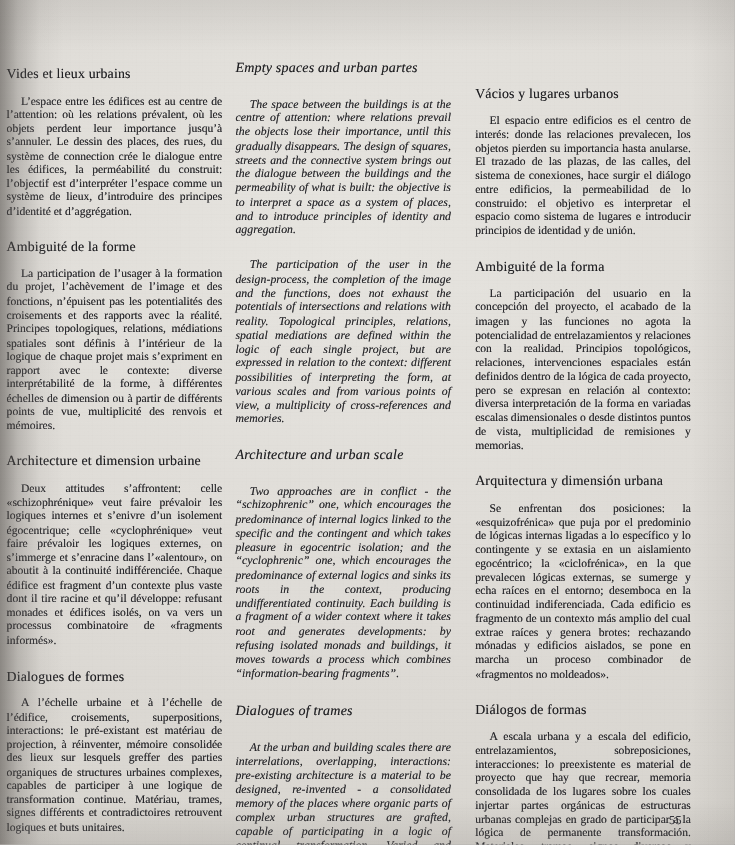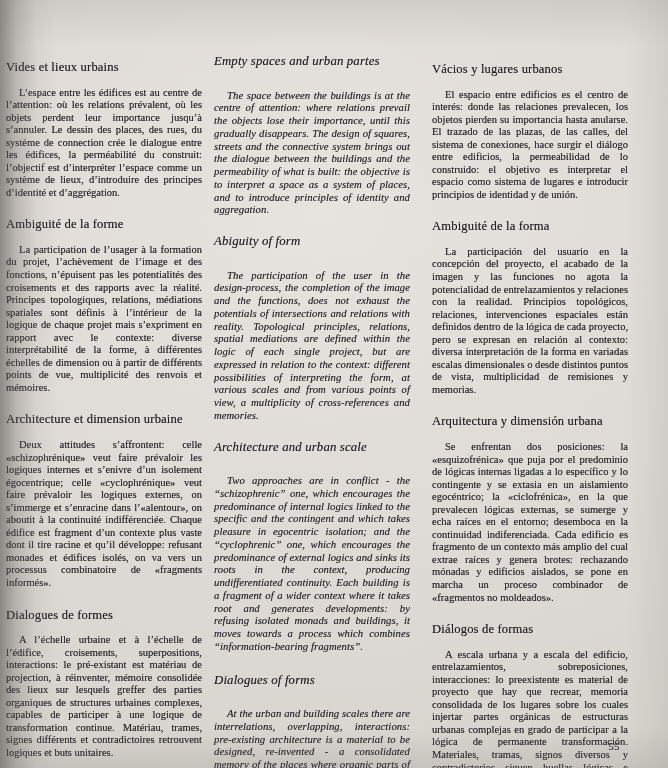--- a/index.html
+++ b/index.html
@@ -111,21 +111,21 @@
   
   .sec-2 { margin-top: 12px; }
   .sec-3 { margin-top: 8px; }
   .sec-4 { margin-top: 6px; }
 
   .col-en .sec-1 { margin-top: -6px; }
   .col-en .sec-2 { margin-top: 16px; }
   .col-en .sec-3 { margin-top: 12px; }
   .col-en .sec-4 { margin-top: 20px; }
 
-  .col-es .sec-1 { margin-top: 2px; }
+  .col-es .sec-1 { margin-top: 18px; }
   .col-es .sec-2 { margin-top: 16px; }
   .col-es .sec-3 { margin-top: 2px; }
   .col-es .sec-4 { margin-top: 2px; }
 
   #page-number {
     position: absolute;
     right: 48px;
     bottom: 16px;
     font-size: 11px;
     color: #33333a;
@@ -181,31 +181,30 @@
     </div>
 
     <div class="column col-en">
 
       <div class="section sec-1">
         <h2 class="heading">Empty spaces and urban partes</h2>
         <p class="para">The space between the buildings is at the centre of attention: where relations prevail the objects lose their importance, until this gradually disappears. The design of squares, streets and the connective system brings out the dialogue between the buildings and the permeability of what is built: the objective is to interpret a space as a system of places, and to introduce principles of identity and aggregation.</p>
       </div>
 
       <div class="section sec-2">
-        <h2 class="heading">Abiguity of form</h2>
         <p class="para">The participation of the user in the design-process, the completion of the image and the functions, does not exhaust the potentials of intersections and relations with reality. Topological principles, relations, spatial mediations are defined within the logic of each single project, but are expressed in relation to the context: different possibilities of interpreting the form, at various scales and from various points of view, a multiplicity of cross-references and memories.</p>
       </div>
 
       <div class="section sec-3">
         <h2 class="heading">Architecture and urban scale</h2>
         <p class="para">Two approaches are in conflict - the “schizophrenic” one, which encourages the predominance of internal logics linked to the specific and the contingent and which takes pleasure in egocentric isolation; and the “cyclophrenic” one, which encourages the predominance of external logics and sinks its roots in the context, producing undifferentiated continuity. Each building is a fragment of a wider context where it takes root and generates developments: by refusing isolated monads and buildings, it moves towards a process which combines “information-bearing fragments”.</p>
       </div>
 
       <div class="section sec-4">
-        <h2 class="heading">Dialogues of forms</h2>
+        <h2 class="heading">Dialogues of trames</h2>
         <p class="para">At the urban and building scales there are interrelations, overlapping, interactions: pre-existing architecture is a material to be designed, re-invented - a consolidated memory of the places where organic parts of complex urban structures are grafted, capable of participating in a logic of continual transformation. Varied and contradictory materials retrace unitary logics and intentions.</p>
       </div>
 
     </div>
 
     <div class="column col-es">
 
       <div class="section sec-1">
         <h2 class="heading">Vácios y lugares urbanos</h2>
         <p class="para">El espacio entre edificios es el centro de interés: donde las relaciones prevalecen, los objetos pierden su importancia hasta anularse. El trazado de las plazas, de las calles, del sistema de conexiones, hace surgir el diálogo entre edificios, la permeabilidad de lo construido: el objetivo es interpretar el espacio como sistema de lugares e introducir principios de identidad y de unión.</p>

